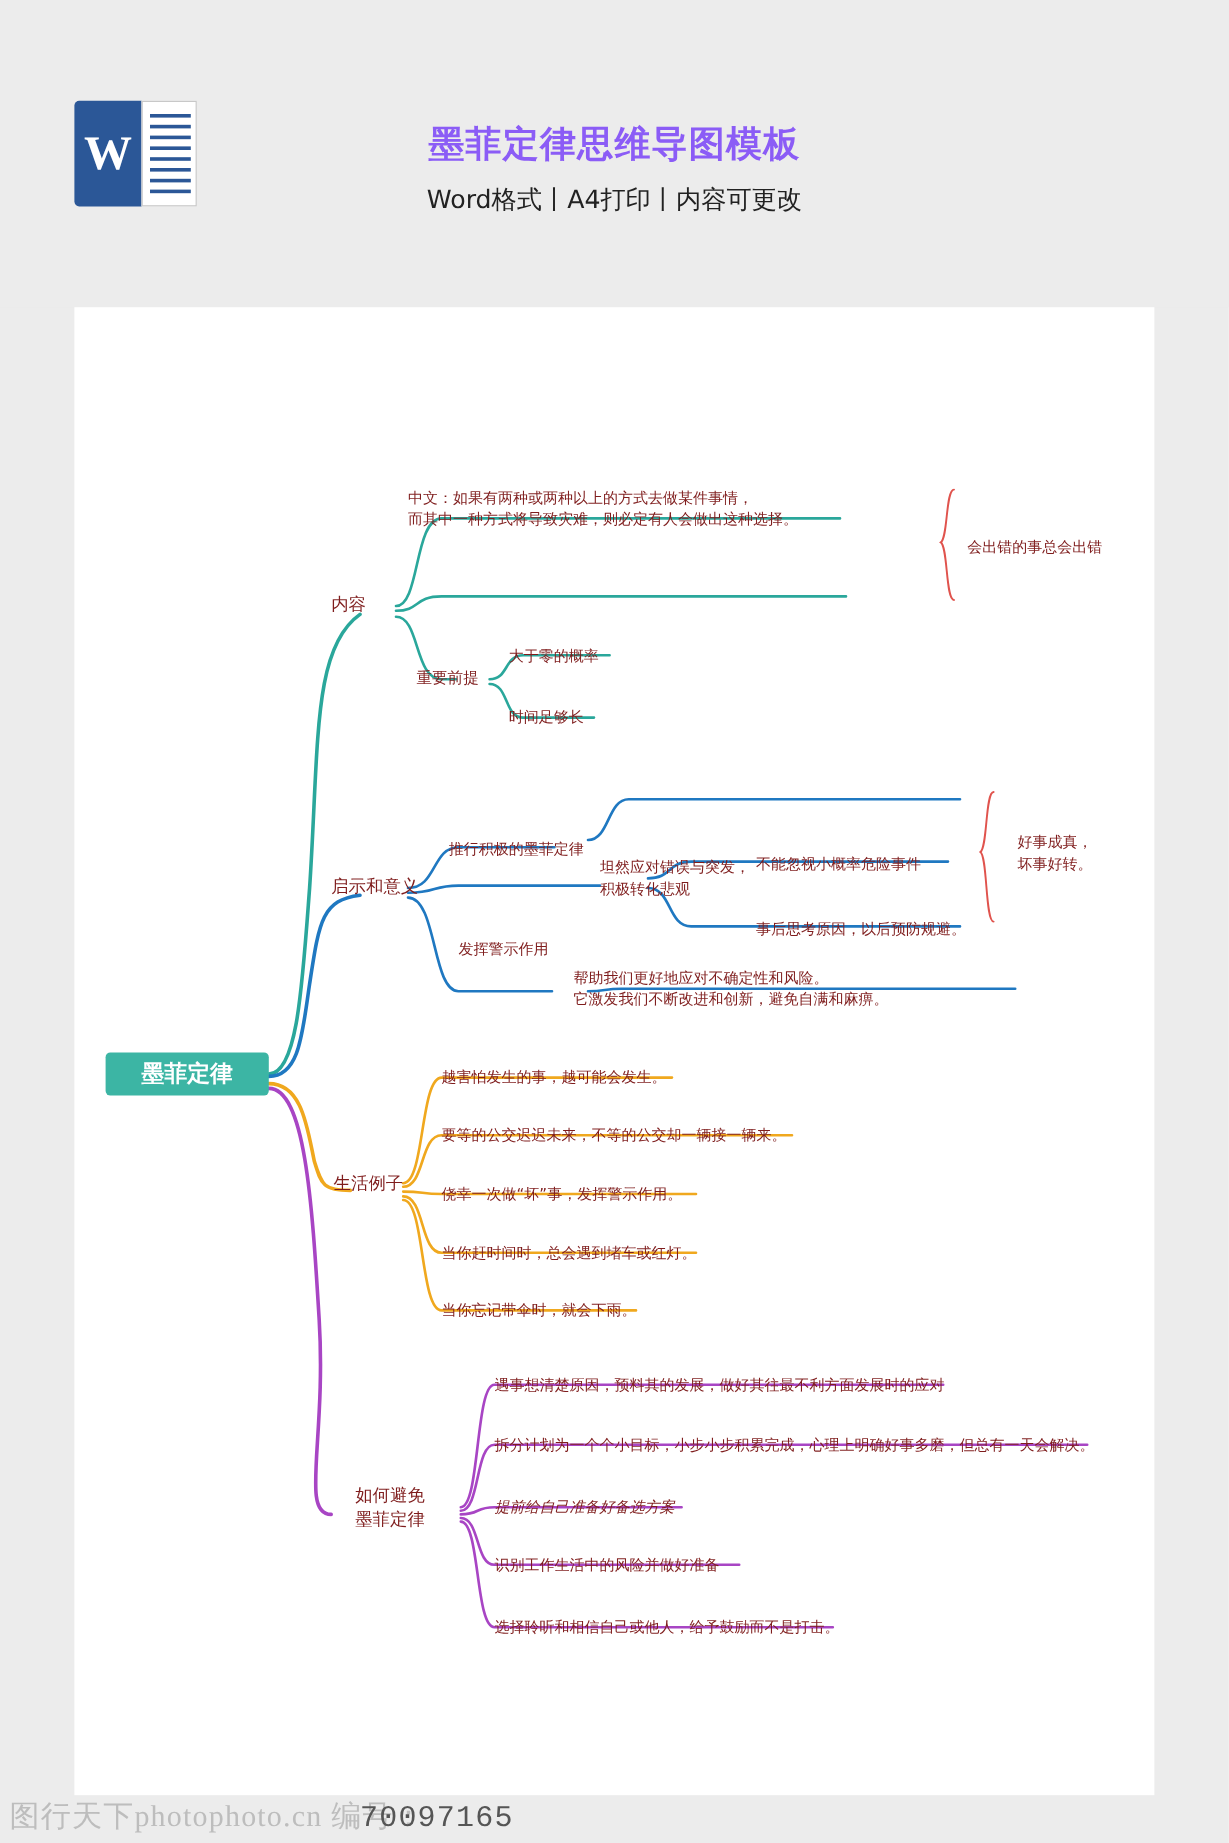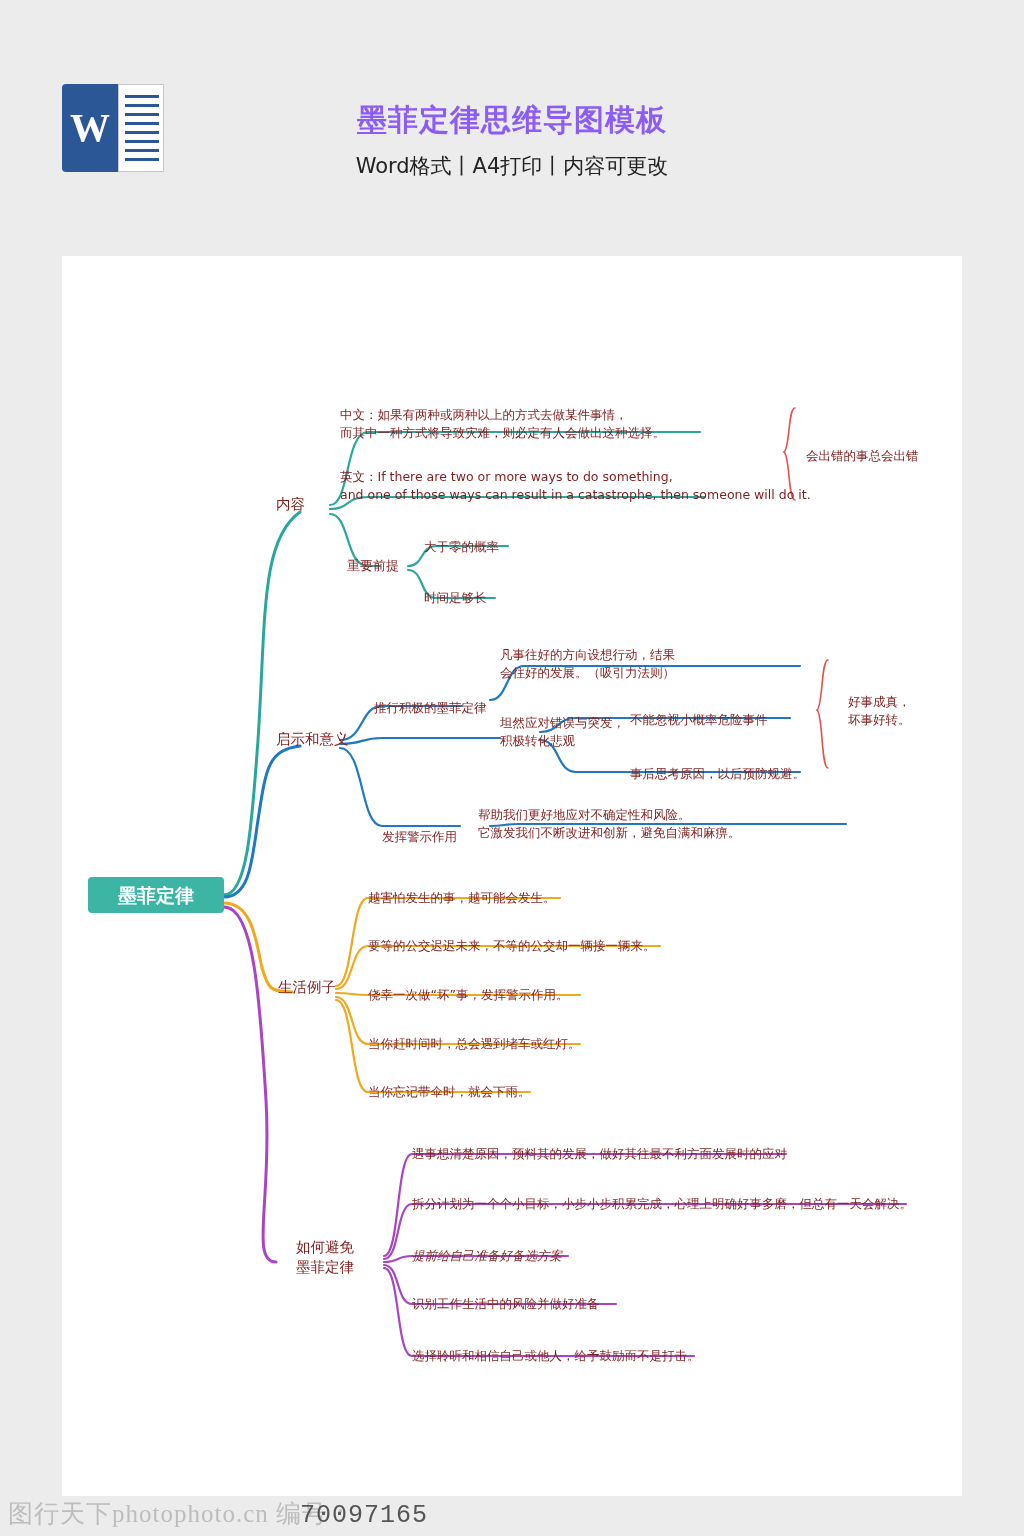--- a/index.html
+++ b/index.html
@@ -107,37 +107,33 @@
   </g>
 </svg>
 
   <div class="root-node">
     <span>墨菲定律</span>
   </div>
 
   <div class="lbl b" style="left:276px;top:494px;">内容</div>
   <div class="lbl" style="left:340px;top:406px;">中文：如果有两种或两种以上的方式去做某件事情，
 而其中一种方式将导致灾难，则必定有人会做出这种选择。</div>
-  <div class="lbl en" style="left:340px;top:468px;">英文：If there are two or more ways to do something,
-and one of those ways can result in a catastrophe, then someone will do it.</div>
   <div class="lbl" style="left:806px;top:447px;">会出错的事总会出错</div>
 
   <div class="lbl b" style="left:347px;top:557px;font-size:13px;">重要前提</div>
   <div class="lbl" style="left:424px;top:538px;">大于零的概率</div>
   <div class="lbl" style="left:424px;top:589px;">时间足够长</div>
 
   <div class="lbl b" style="left:276px;top:729px;">启示和意义</div>
   <div class="lbl" style="left:374px;top:699px;">推行积极的墨菲定律</div>
-  <div class="lbl" style="left:500px;top:646px;">凡事往好的方向设想行动，结果
-会往好的发展。（吸引力法则）</div>
   <div class="lbl" style="left:500px;top:714px;">坦然应对错误与突发，
 积极转化悲观</div>
   <div class="lbl" style="left:630px;top:711px;">不能忽视小概率危险事件</div>
   <div class="lbl" style="left:630px;top:765px;">事后思考原因，以后预防规避。</div>
-  <div class="lbl" style="left:382px;top:828px;">发挥警示作用</div>
+  <div class="lbl" style="left:382px;top:782px;">发挥警示作用</div>
   <div class="lbl" style="left:478px;top:806px;">帮助我们更好地应对不确定性和风险。
 它激发我们不断改进和创新，避免自满和麻痹。</div>
   <div class="lbl" style="left:848px;top:693px;">好事成真，
 坏事好转。</div>
 
   <div class="lbl b" style="left:278px;top:977px;">生活例子</div>
   <div class="lbl" style="left:368px;top:889px;">越害怕发生的事，越可能会发生。</div>
   <div class="lbl" style="left:368px;top:937px;">要等的公交迟迟未来，不等的公交却一辆接一辆来。</div>
   <div class="lbl" style="left:368px;top:986px;">侥幸一次做“坏”事，发挥警示作用。</div>
   <div class="lbl" style="left:368px;top:1035px;">当你赶时间时，总会遇到堵车或红灯。</div>

